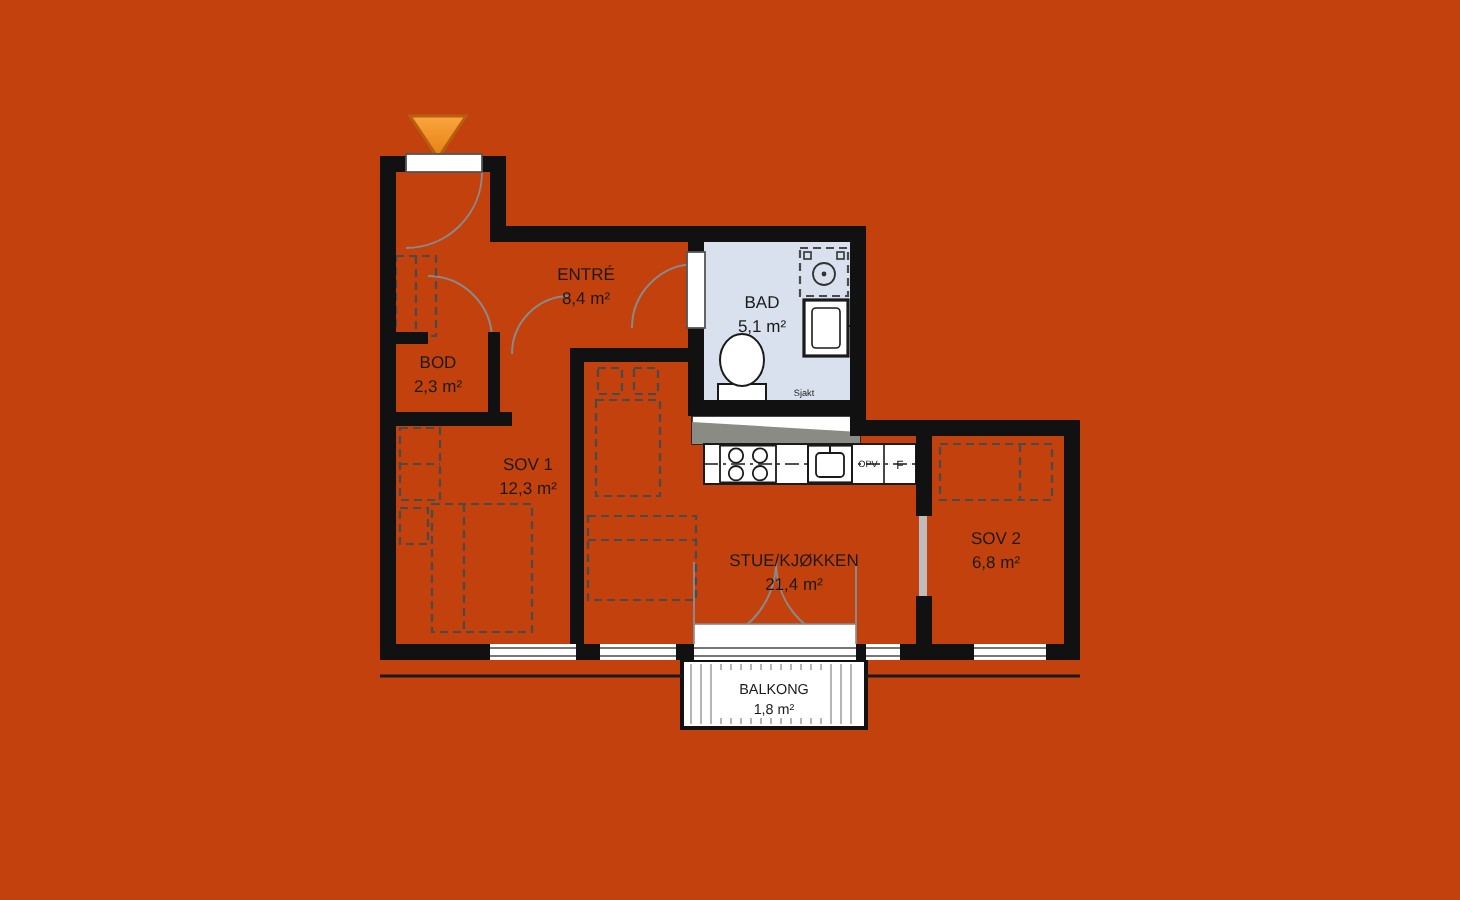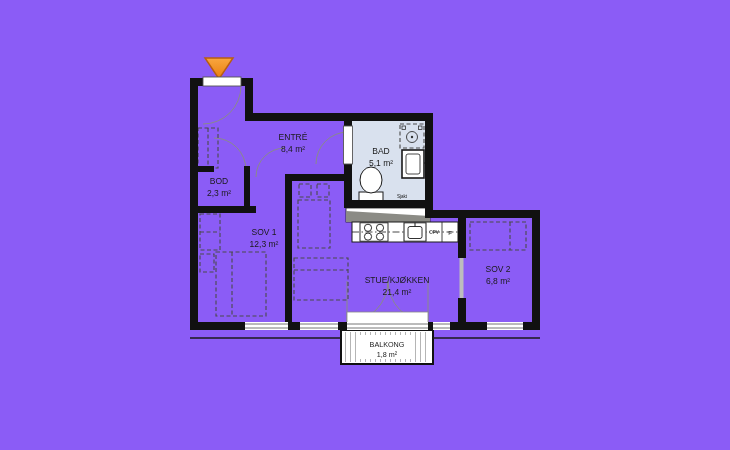--- a/index.html
+++ b/index.html
@@ -1,17 +1,17 @@
 <!DOCTYPE html>
 <html><head>
 <meta charset="utf-8">
 <style>
   html,body{margin:0;padding:0;background:#ffffff;}
   .stage{
-    position:relative;width:730px;height:450px;background:#8b5cf6;overflow:hidden;
+    position:relative;width:730px;height:450px;background:#c2410c;overflow:hidden;
     font-family:"Liberation Sans", sans-serif;
   }
   svg text{
     font-family:"Liberation Sans", sans-serif;
     fill:#1a1a1a;
   }
   .room-name{font-size:8.5px;}
   .room-area{font-size:8.5px;}
   .tiny-label{font-size:4.6px;}
   .small-label{font-size:7.2px;}

